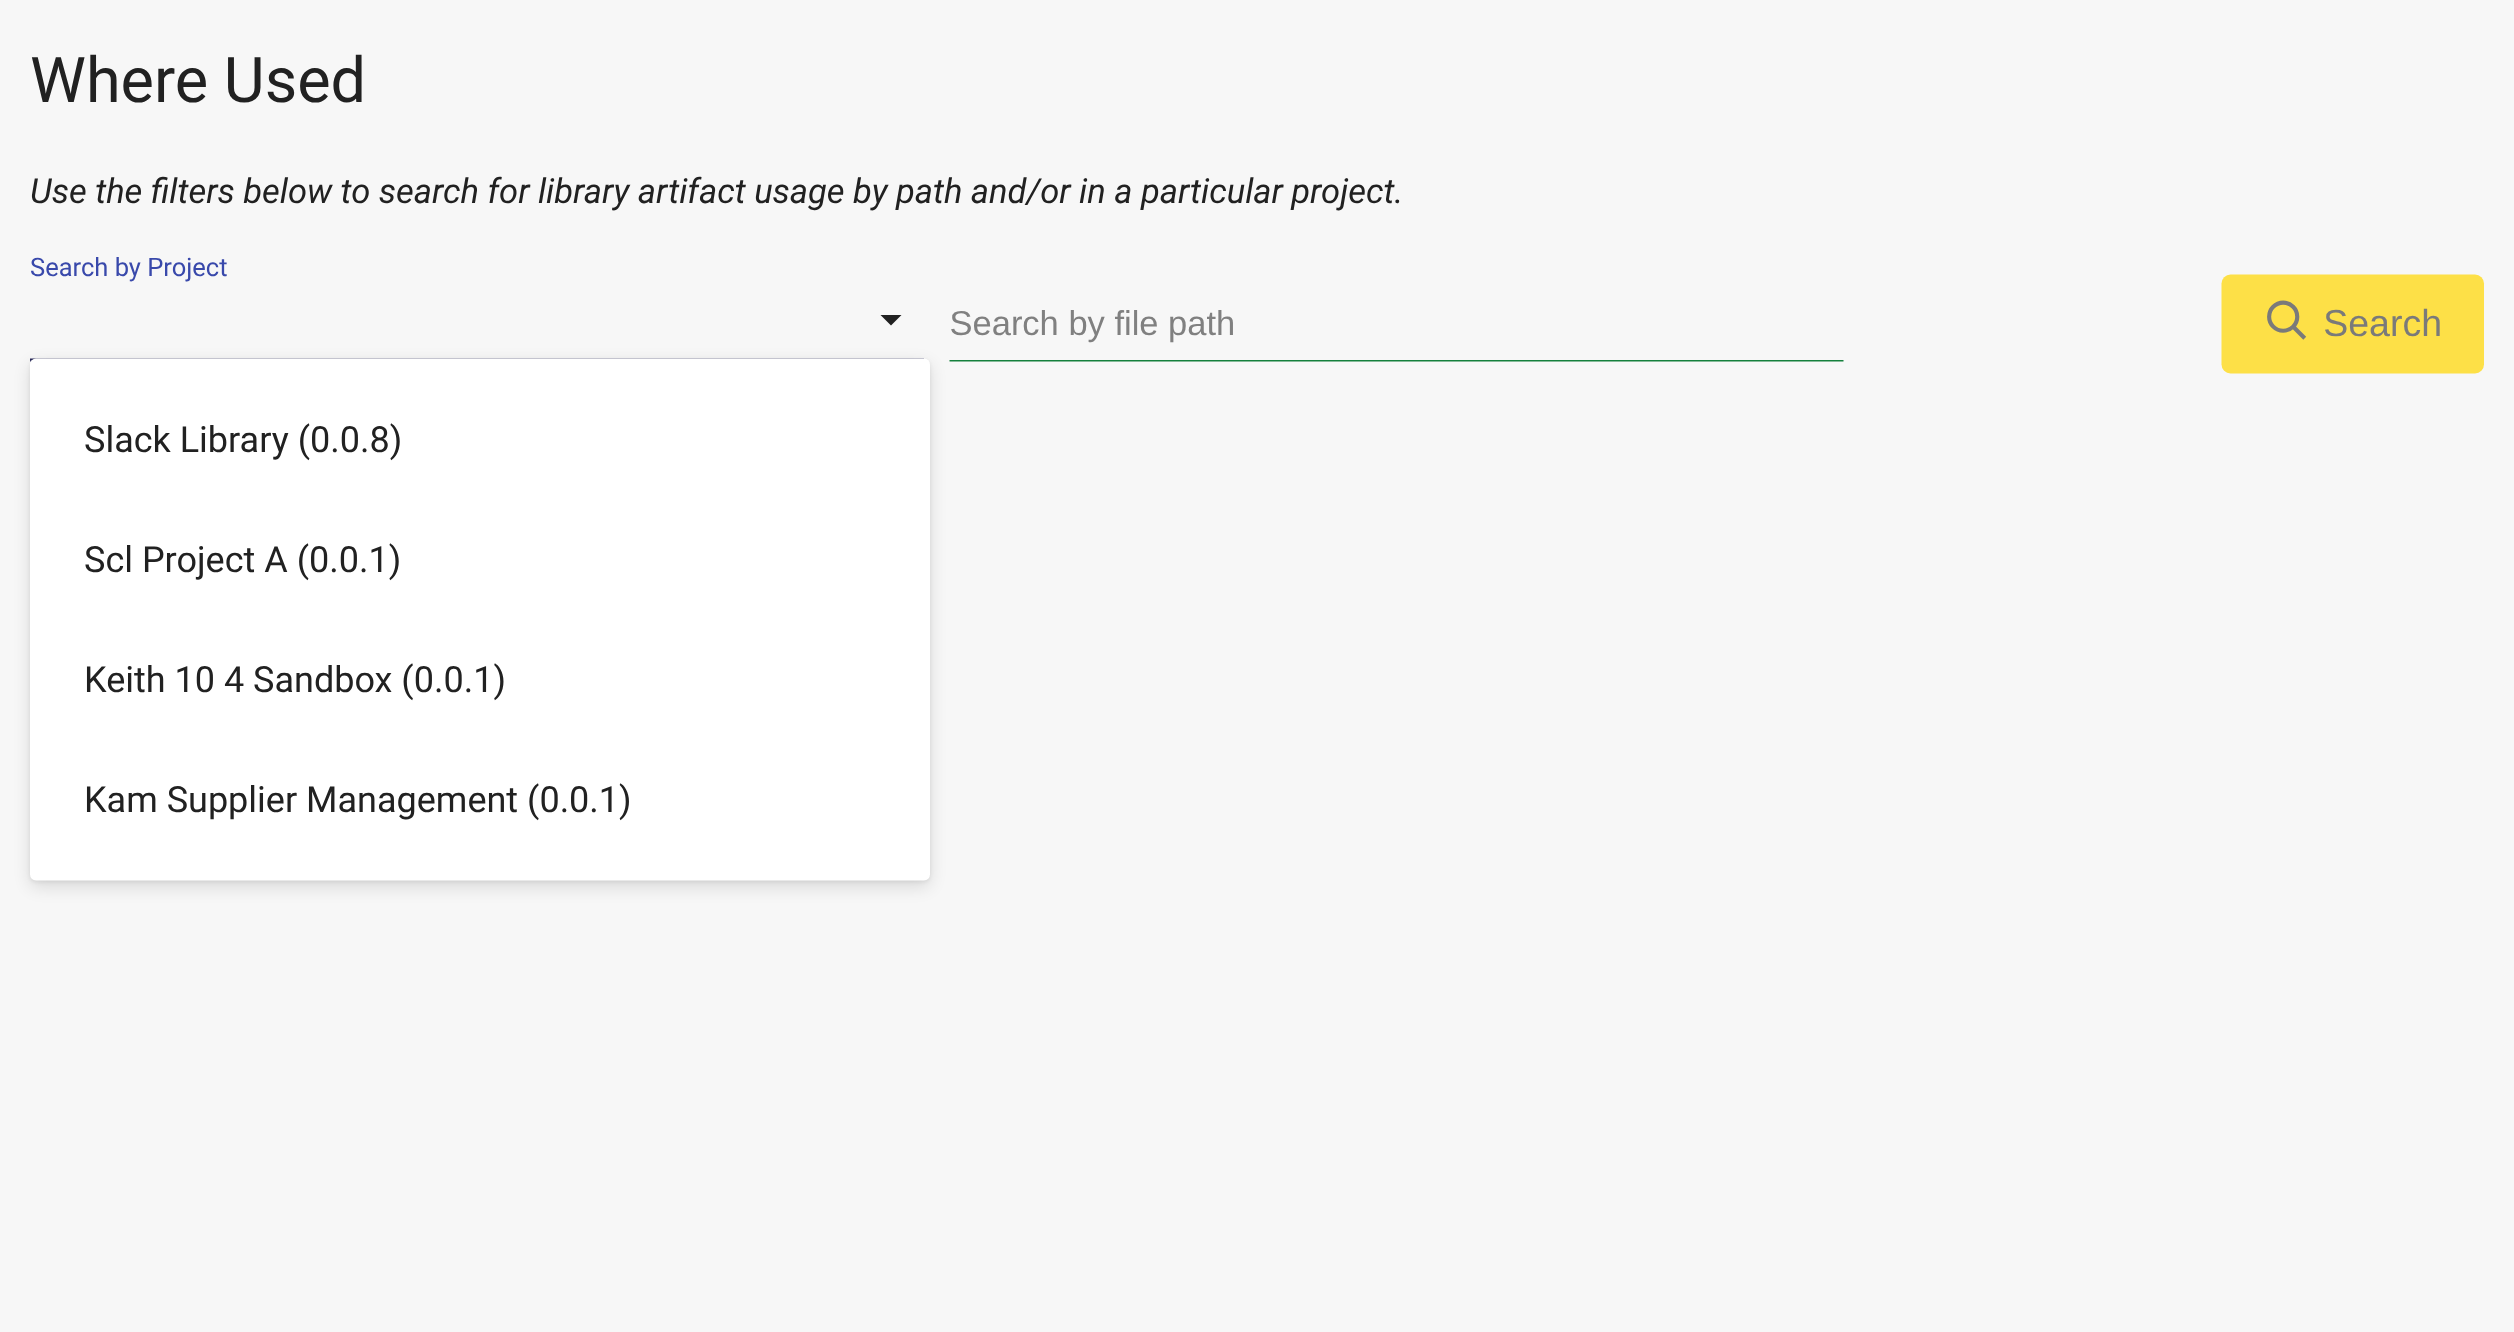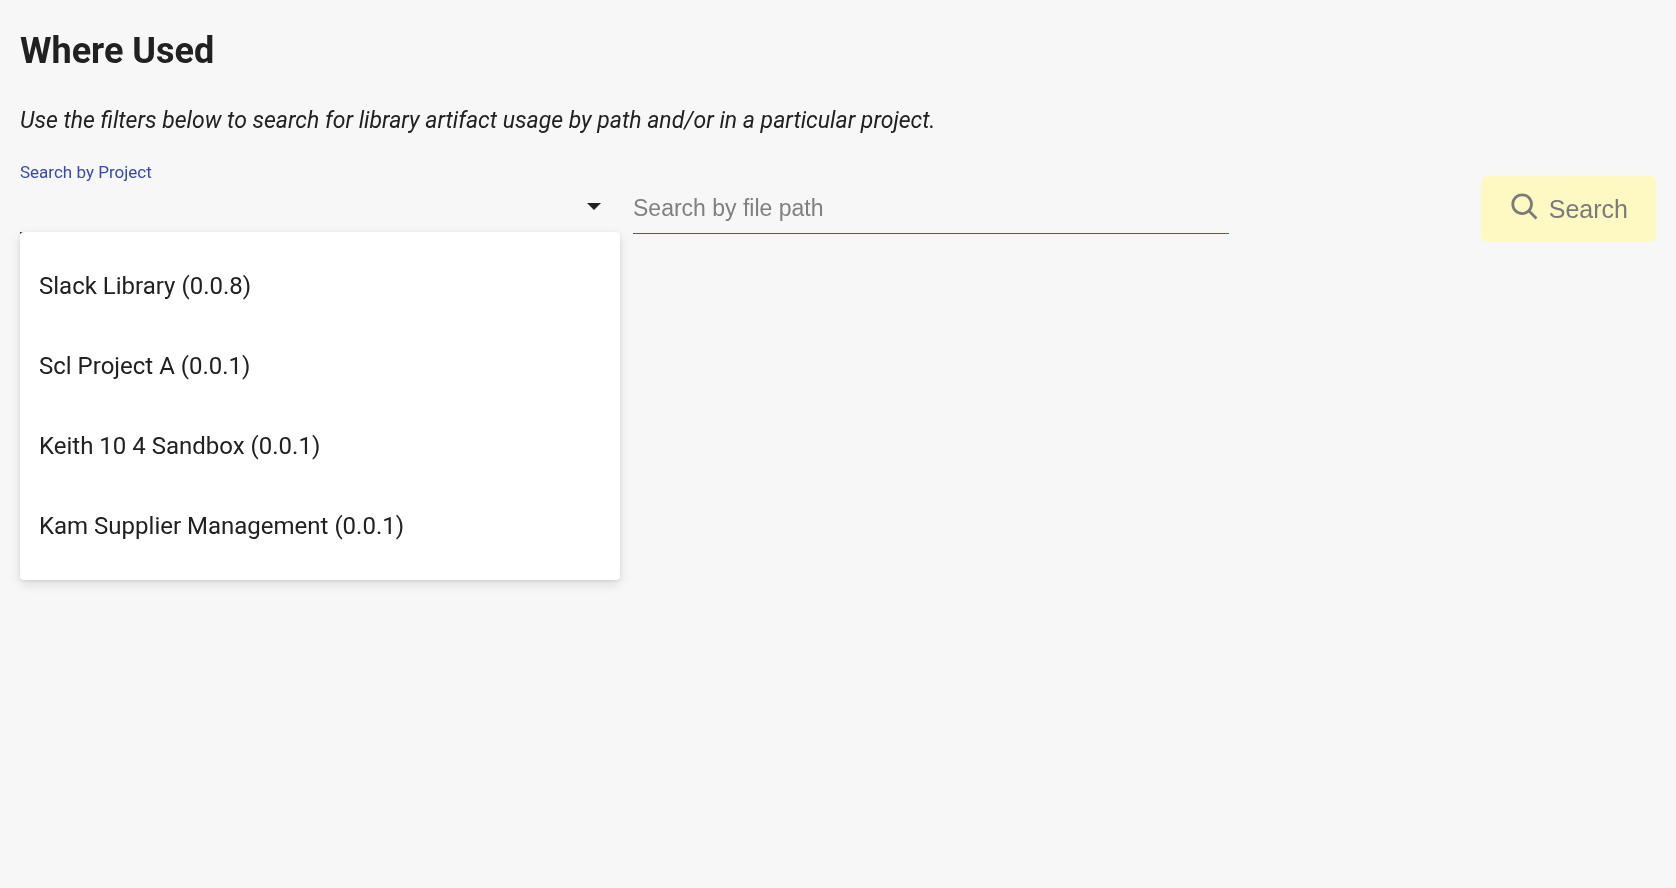--- a/index.html
+++ b/index.html
@@ -9,22 +9,22 @@
     }
     body {
       font-family: -apple-system, BlinkMacSystemFont, 'Segoe UI', Roboto, Helvetica, Arial, sans-serif;
       background: #f7f7f7;
       width: 1676px;
       height: 888px;
       padding: 30px 20px;
       color: #212121;
     }
     .page-title {
-      font-size: 36px;
-      font-weight: 700;
+      font-size: 42px;
+      font-weight: 400;
       margin-bottom: 35px;
       color: #212121;
     }
     .description {
       font-size: 23px;
       color: #212121;
       margin-bottom: 28px;
       font-style: italic;
     }
     .filters-row {
@@ -82,21 +82,21 @@
     .filepath-input::placeholder {
       color: #808080;
     }
     .spacer {
       flex: 1;
     }
     .search-button {
       display: inline-flex;
       align-items: center;
       gap: 10px;
-      background: #fef9c3;
+      background: #fde047;
       border: none;
       border-radius: 6px;
       padding: 14px 28px;
       font-size: 25px;
       color: #7a7a7a;
       cursor: pointer;
       height: 66px;
       margin-bottom: -8px;
     }
     .search-button svg {
@@ -111,21 +111,21 @@
       top: 70px;
       left: 0;
       width: 600px;
       background: #ffffff;
       border-radius: 4px;
       box-shadow: 0 4px 12px rgba(0,0,0,0.12), 0 1px 3px rgba(0,0,0,0.08);
       padding: 14px 0;
       z-index: 10;
     }
     .dropdown-option {
-      padding: 26px 19px;
+      padding: 26px 36px;
       font-size: 24px;
       color: #212121;
       cursor: pointer;
     }
   </style>
 </head>
 <body>
 
 <h1 class="page-title">Where Used</h1>
 

